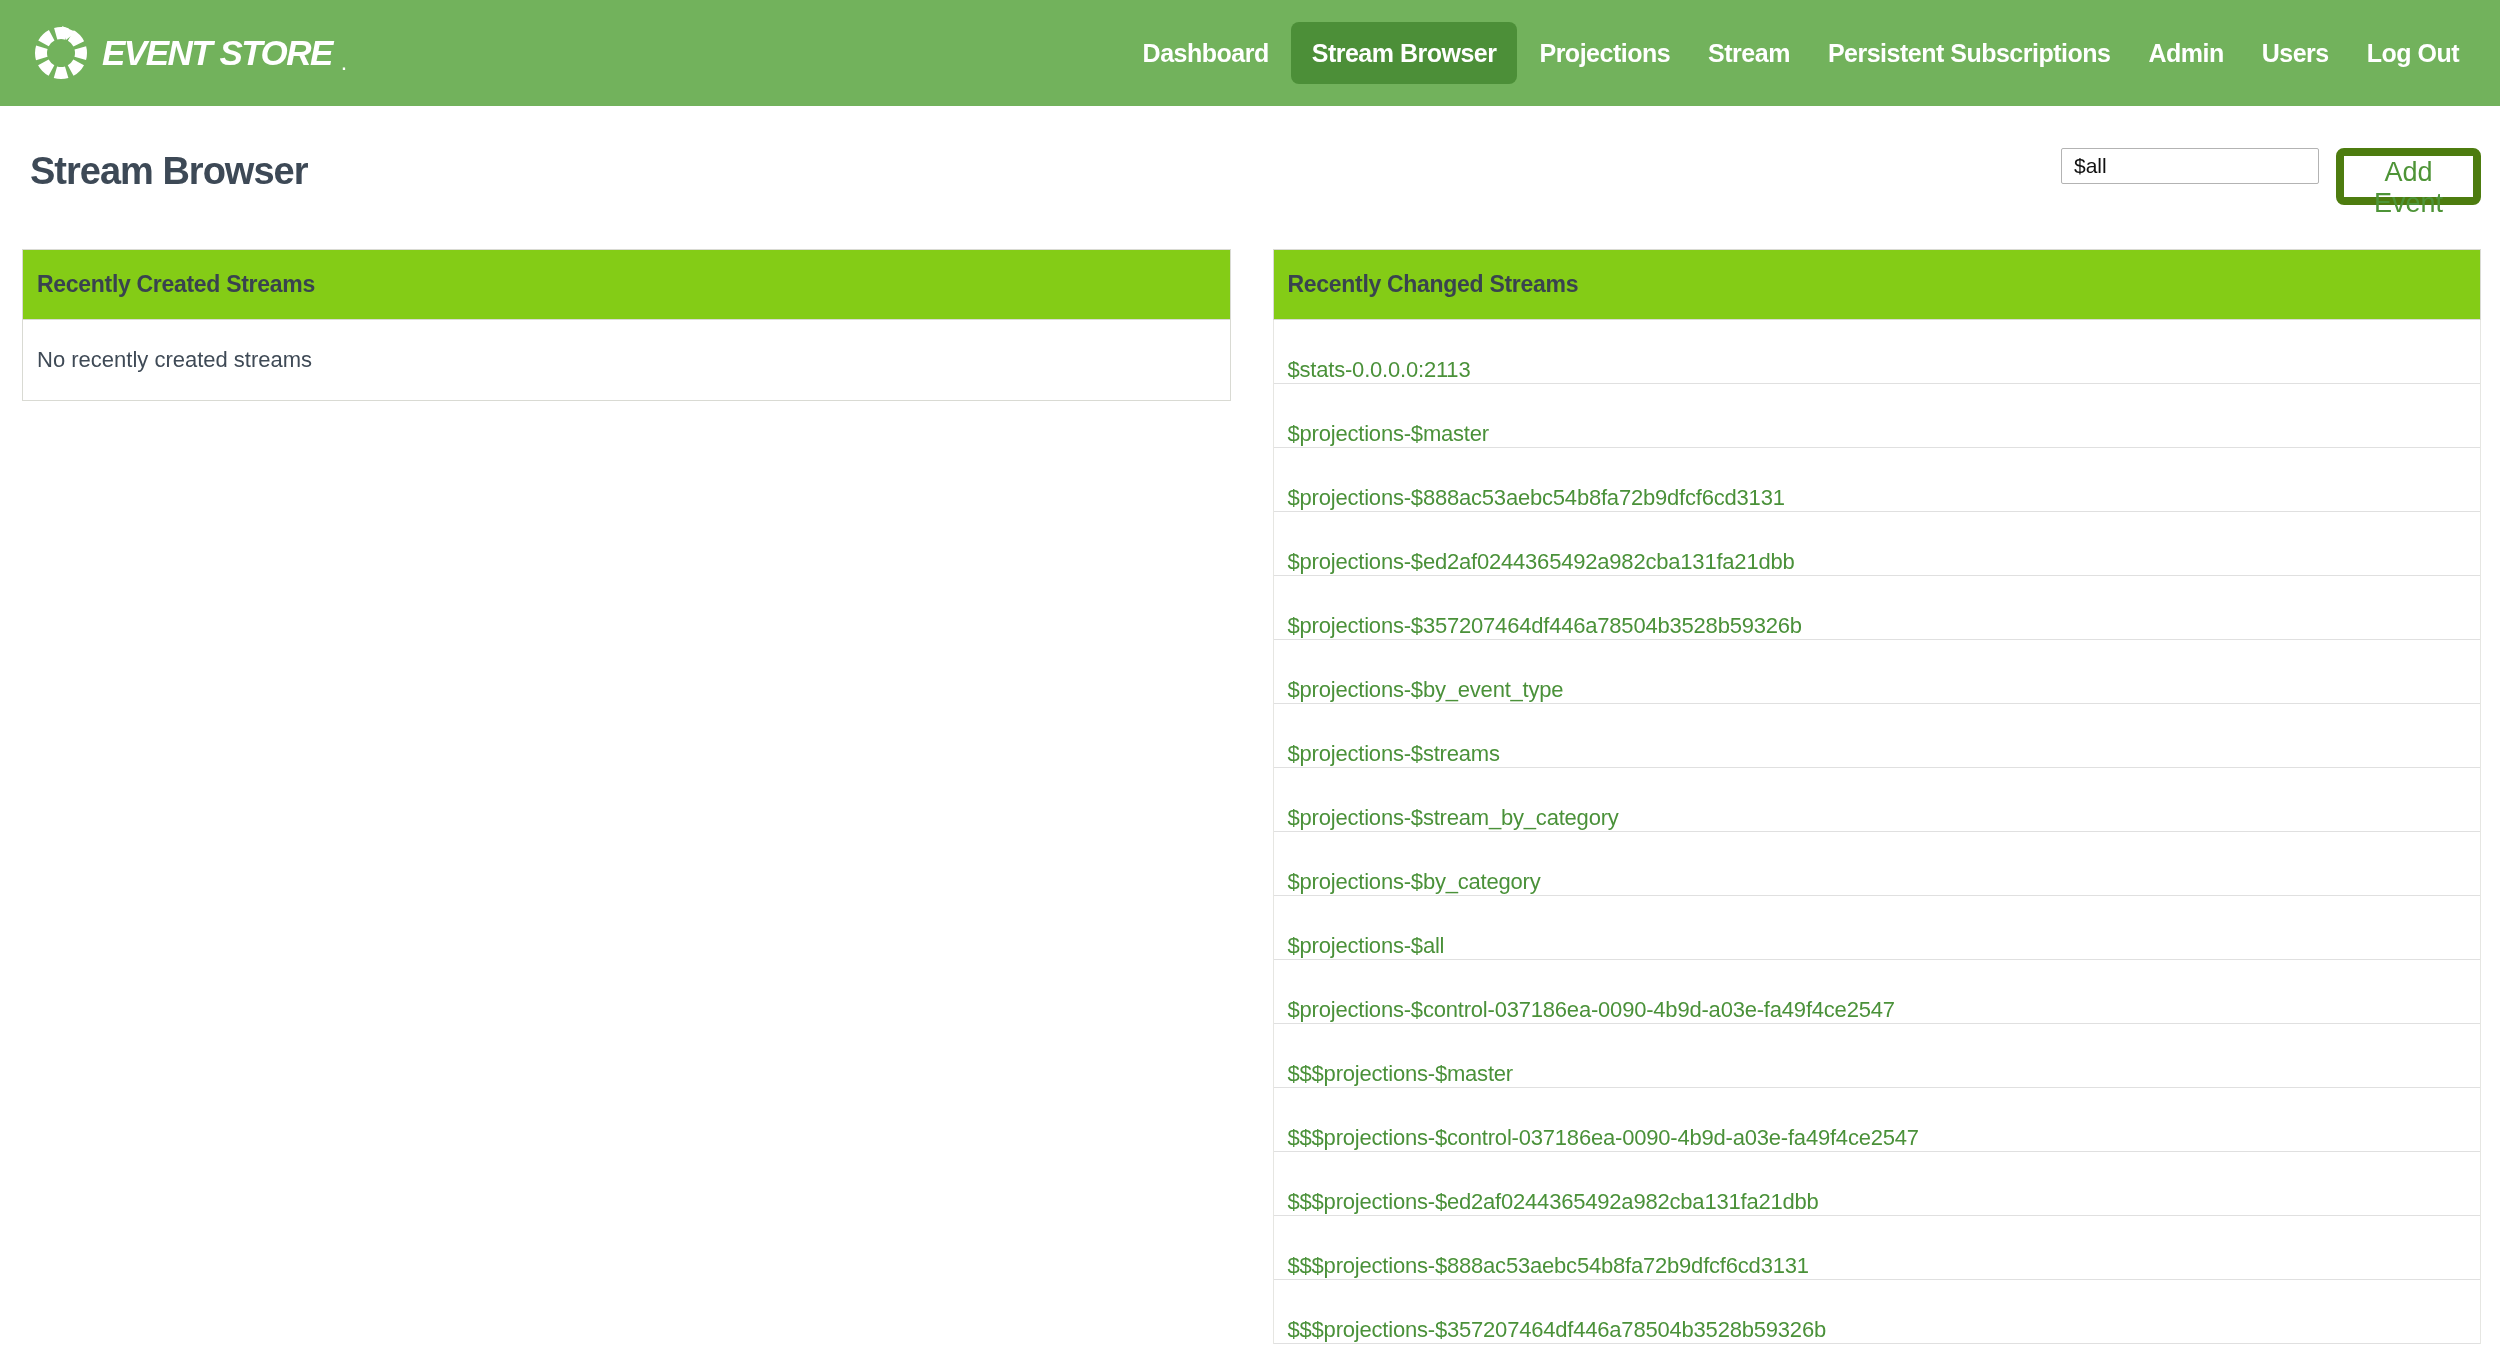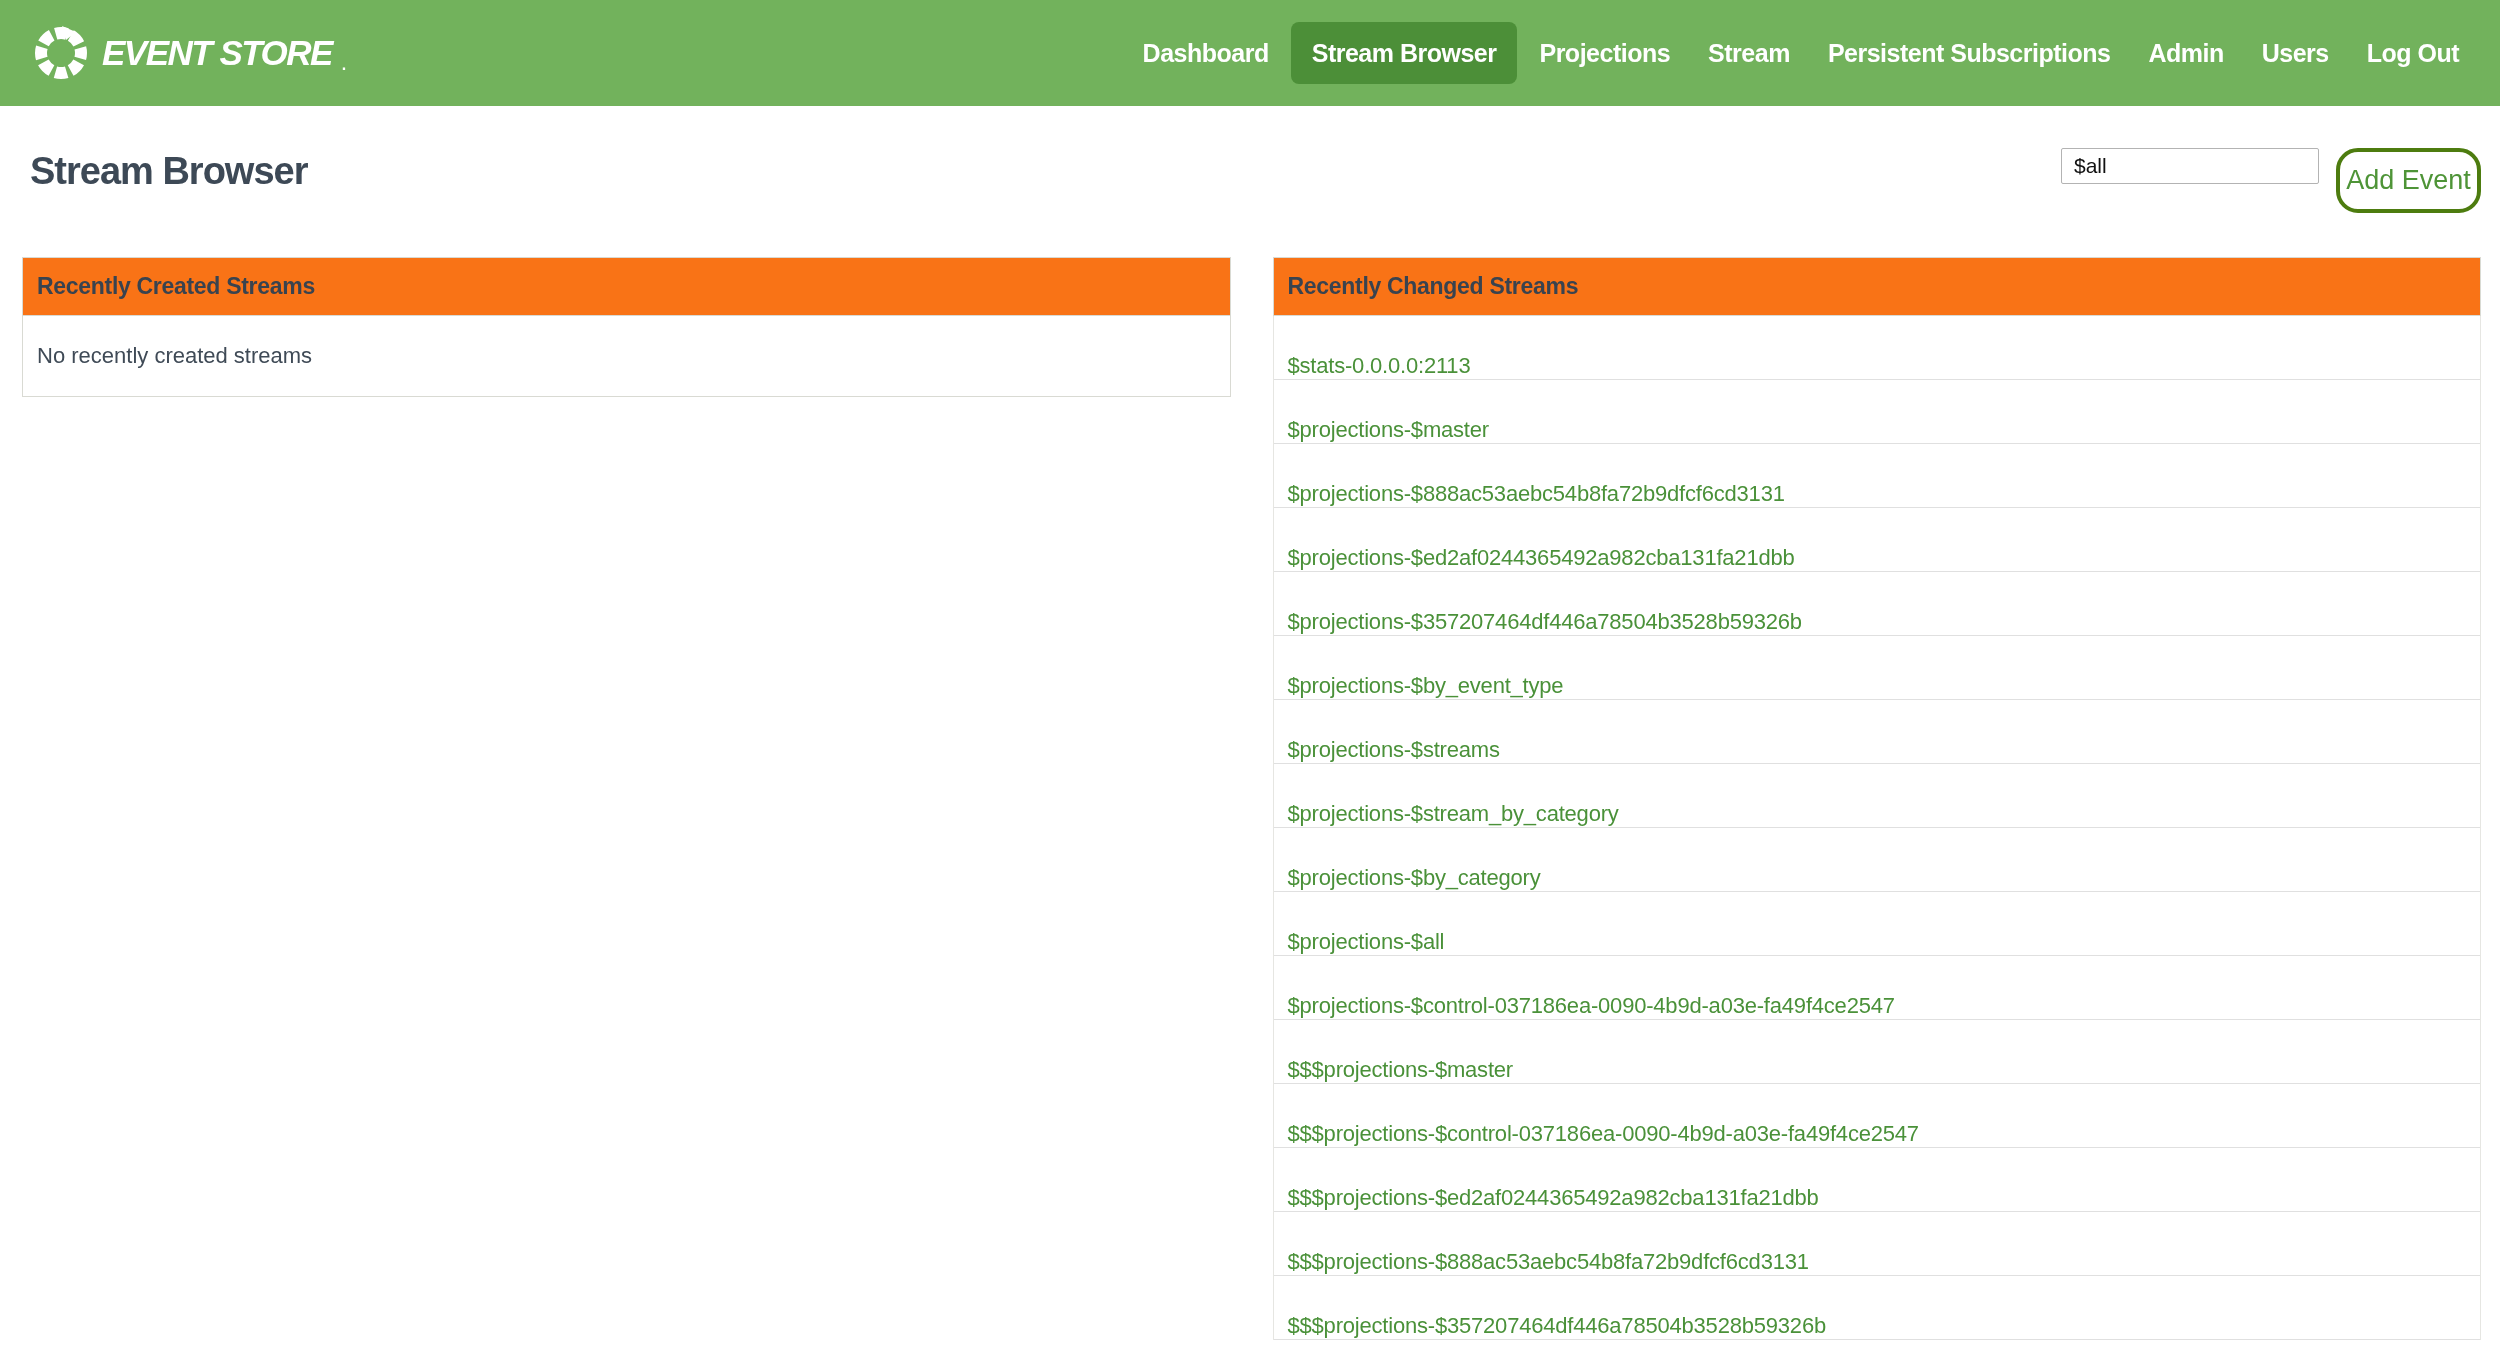--- a/index.html
+++ b/index.html
@@ -93,42 +93,42 @@
     border: 1px solid #b3b3b3;
     border-radius: 2px;
     padding: 2px 12px;
     font-size: 21px;
     font-family: "Liberation Sans", sans-serif;
     color: #111111;
     outline: none;
   }
   .add-event-btn {
     width: 145px;
-    height: 65px;
-    background: #ffffff;
-    border: 4px solid #4d7c0f;
-    border-radius: 22px;
+    height: 57px;
+    background: #ffffff;
+    border: 8px solid #4d7c0f;
+    border-radius: 8px;
     color: #4e9437;
     font-size: 27px;
     font-family: "Liberation Sans", sans-serif;
     cursor: pointer;
   }
 
   
   .panels {
     display: flex;
     gap: 42px;
     margin-top: 44px;
     align-items: flex-start;
   }
   .panel { flex: 1 1 0; }
   .panel-header {
-    background: #f97316;
+    background: #84cc16;
     border: 1px solid #d9dad3;
-    height: 59px;
+    height: 71px;
     display: flex;
     align-items: center;
     padding: 5px 14px;
     font-size: 23px;
     font-weight: bold;
     letter-spacing: -0.3px;
     color: #39434f;
   }
   .panel-empty-row {
     border: 1px solid #d9dad3;

